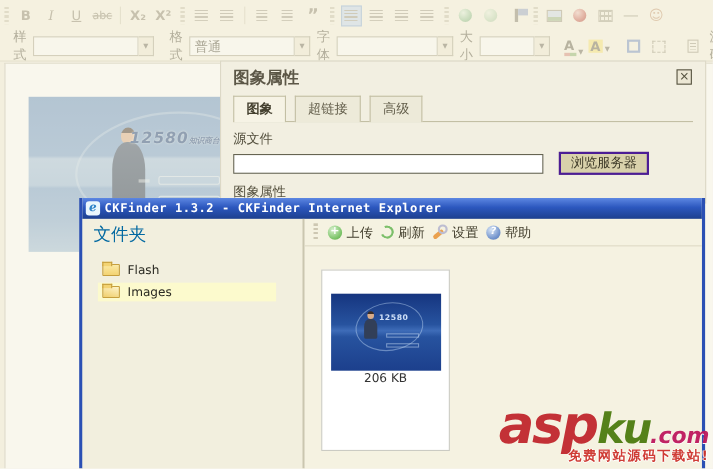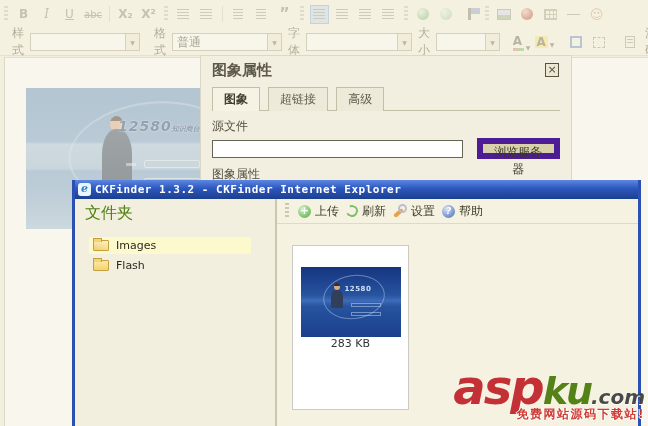--- a/index.html
+++ b/index.html
@@ -53,39 +53,39 @@
   .figure .body { position:absolute; left:4px; top:13px; width:30px; height:56px; border-radius:45% 45% 8% 8%; background:linear-gradient(180deg,#44546e,#2e3d56); }
   .img-caption { position:absolute; left:92px; top:30px; font-size:14px; font-weight:bold; font-style:italic; color:#274a84; text-shadow:0 0 2px rgba(255,255,255,.8); letter-spacing:1px; }
   .img-caption small { font-size:7px; letter-spacing:0;margin-top:28px; }
   .form-line { position:absolute; width:56px; height:8px; border:1px solid rgba(235,243,250,.65); border-radius:2px; }
   .fl1 { left:118px; top:72px; } .fl2 { left:118px; top:90px; }
   .fl-dot { position:absolute; width:10px; height:3px; background:rgba(235,243,250,.5); }
   .fd1 { left:100px; top:75px; } .fd2 { left:100px; top:93px; }
   #dim { position:absolute; inset:0; background:rgba(243,239,221,.52); z-index:5; }
 
   
-  #dialog { position:absolute; left:200px; top:55px; width:372px; height:130px; background:#f2efe1; border:1px solid #dcd8c6; z-index:10; padding:4px 11px; overflow:hidden; }
+  #dialog { position:absolute; left:200px; top:55px; width:442px; height:130px; background:#f2efe1; border:1px solid #dcd8c6; z-index:10; padding:4px 11px; overflow:hidden; }
   .dlg-title { font-size:15px; font-weight:bold; color:#5c5747; }
   .dlg-close { position:absolute; right:12px; top:7px; width:14px; height:14px; border:1px solid #55523f; color:#55523f; font-size:11px; line-height:12px; text-align:center; background:#ece7d4; cursor:pointer; }
   .dlg-tabs { margin-top:6px; border-bottom:1px solid #c3bfa4; padding-left:0; }
   .tab { display:inline-block; border:1px solid #c3bfa4; border-bottom:none; padding:3px 11px; font-size:12px; color:#615c49; background:#edeadA; background:#edead9; margin-right:3px; cursor:pointer; position:relative; top:1px; }
   .tab.active { font-weight:bold; background:#f6f3e5; color:#44402f; }
   .dlg-label { display:block; font-size:12px; color:#54503e; margin:7px 0 3px; }
   .dlg-row { display:flex; align-items:center; }
   .txt { height:18px; border:1px solid #666452; background:#fff; width:282px; }
-  .browse { margin-left:14px; height:21px; background:#d9d1ab; border:6px solid #4c1d95; font-size:12px; color:#3b3726; padding:0 9px; cursor:pointer; font-family:inherit; }
+  .browse { margin-left:14px; height:21px; background:#d9d1ab; border:2px solid #4c1d95; font-size:12px; color:#3b3726; padding:0 9px; cursor:pointer; font-family:inherit; }
 
   
   #finder { position:absolute; left:72px; top:180px; width:569px; height:250px; z-index:20; border:3px solid #2b50b4; border-top:none; background:#f1eedd; }
   .fk-titlebar { height:19px; background:linear-gradient(180deg,#5d87e2 0%, #2c57be 45%, #1c3f8e 100%); display:flex; align-items:center; padding:0 3px; gap:4px; cursor:default; }
   .ie-icon { width:13px; height:13px; background:#eaf6fd; border-radius:3px; color:#2e83c8; font:bold italic 11px/12px "DejaVu Serif", serif; text-align:center; flex:none; }
   .fk-title { color:#fff; font-family:"DejaVu Sans Mono", monospace; font-weight:bold; font-size:11px; letter-spacing:0.5px; white-space:nowrap; }
   .fk-body { display:flex; height:228px; }
   .fk-left { width:202px; background:#f2efde; border-right:2px solid #cac6af; padding-top:2px; }
-  .fk-folders-header { font-size:16px; color:#4d7c0f; padding:2px 10px 10px; }
+  .fk-folders-header { font-size:16px; color:#0369a1; padding:2px 10px 10px; }
   .folder-row { display:flex; align-items:center; gap:7px; margin:3px 0 3px 14px; padding:2px 4px; font-size:11px; color:#2a2a22; width:162px; cursor:pointer; }
   .folder-row.selected { background:#fcfacd; }
   .folder-icon { width:16px; height:11px; background:linear-gradient(180deg,#fbe9a2,#f3d373); border:1px solid #c69f3e; border-radius:1px; position:relative; flex:none; }
   .folder-icon::before { content:""; position:absolute; left:-1px; top:-3px; width:7px; height:3px; background:#f3d373; border:1px solid #c69f3e; border-bottom:none; }
   .folder-icon.open { background:linear-gradient(195deg,#fdf3c8,#f0cf6d); }
   .fk-right { flex:1; background:#f5f2e1; position:relative; }
   .fk-toolbar { display:flex; align-items:center; gap:7px; height:25px; padding:0 6px; border-bottom:1px solid #dedac5; }
   .fk-btn { display:flex; align-items:center; gap:4px; font-size:12px; color:#403c2b; cursor:pointer; }
   .ic-upload { width:13px; height:13px; border-radius:50%; background:radial-gradient(circle at 35% 30%, #d8f0cd, #7cc469 65%, #5aa348); color:#fff; font-size:10px; font-weight:bold; line-height:12px; text-align:center; }
   .ic-refresh { width:12px; height:12px; border:2px solid #7cbf6a; border-radius:50%; border-left-color:transparent; transform:rotate(20deg); }
@@ -104,21 +104,21 @@
   .thumb .t-line { position:absolute; left:50px; width:30px; height:4px; border:1px solid rgba(200,220,245,.5); }
   .tl1 { top:36px; } .tl2 { top:45px; }
   .fname, .fdate, .fsize { font-size:11px; color:#333; line-height:14px; }
   .fname { margin-top:13px; }
 
   
   #watermark { position:absolute; right:3px; bottom:3px; z-index:30; text-align:right; opacity:.95; }
   .brand { font-weight:bold; font-style:italic; line-height:.75; white-space:nowrap; }
   .brand .asp { font-size:48px; color:#c1272d; letter-spacing:-2px;font-style:italic; }
   .brand .ku  { font-size:38px; color:#4d7c0f; letter-spacing:-2px; }
-  .brand .tld { font-size:20px; color:#404040; text-shadow:0 1px 0 #fff; }
+  .brand .tld { font-size:20px; color:#be185d; text-shadow:0 1px 0 #fff; }
   .tagline { font-size:12px; font-weight:bold; color:#ce332c; text-shadow:0 1px 0 #fff, 1px 0 0 #fff, -1px 0 0 #fff; letter-spacing:1.5px; margin-top:1px; }
 </style>
 </head>
 <body>
 
 <div id="screen">
 
   <div id="toolbar">
     <div class="trow">
       <span class="grip"></span>
@@ -268,27 +268,27 @@
   </div>
 
   <div id="finder">
     <div class="fk-titlebar">
       <span class="ie-icon">e</span>
       <span class="fk-title">CKFinder 1.3.2 - CKFinder Internet Explorer</span>
     </div>
     <div class="fk-body">
       <div class="fk-left">
         <div class="fk-folders-header">文件夹</div>
+        <div class="folder-row">
+          <i class="folder-icon"></i>
+          <span>Flash</span>
+        </div>
         <div class="folder-row selected">
           <i class="folder-icon open"></i>
           <span>Images</span>
-        </div>
-        <div class="folder-row">
-          <i class="folder-icon"></i>
-          <span>Flash</span>
         </div>
       </div>
       <div class="fk-right">
         <div class="fk-toolbar">
           <span class="grip"></span>
           <span class="fk-btn">
             <i class="ic-upload">+</i>
             <span>上传</span>
           </span>
           <span class="fk-btn">
@@ -308,21 +308,21 @@
           <div class="thumb">
             <i class="t-swirl"></i>
             <span class="t-fig">
                 <i></i>
                 <b></b>
               </span>
             <span class="t-cap">12580</span>
             <i class="t-line tl1"></i>
             <i class="t-line tl2"></i>
           </div>
-          <div class="fsize">283 KB</div>
+          <div class="fsize">206 KB</div>
         </div>
       </div>
     </div>
   </div>
 
   <div id="watermark">
     <div class="brand">
       <span class="asp">asp</span><span class="ku">ku</span><span class="tld">.com</span>
     </div>
     <div class="tagline">免费网站源码下载站!</div>

